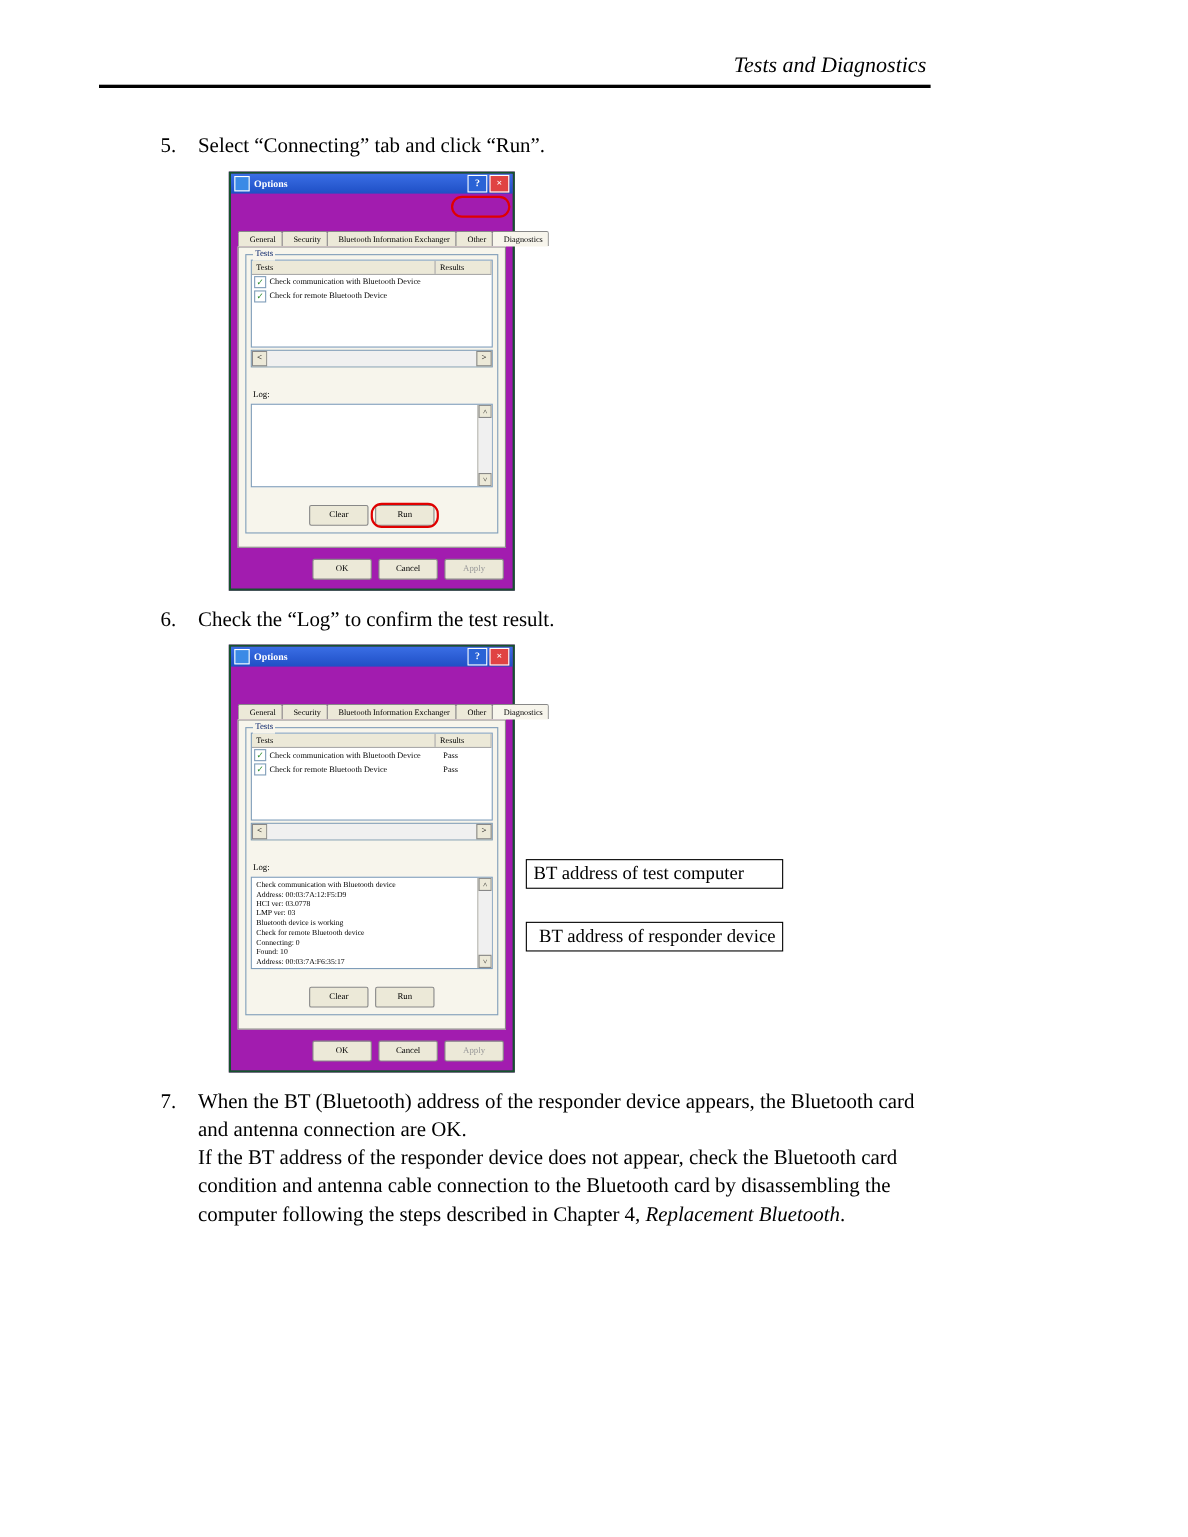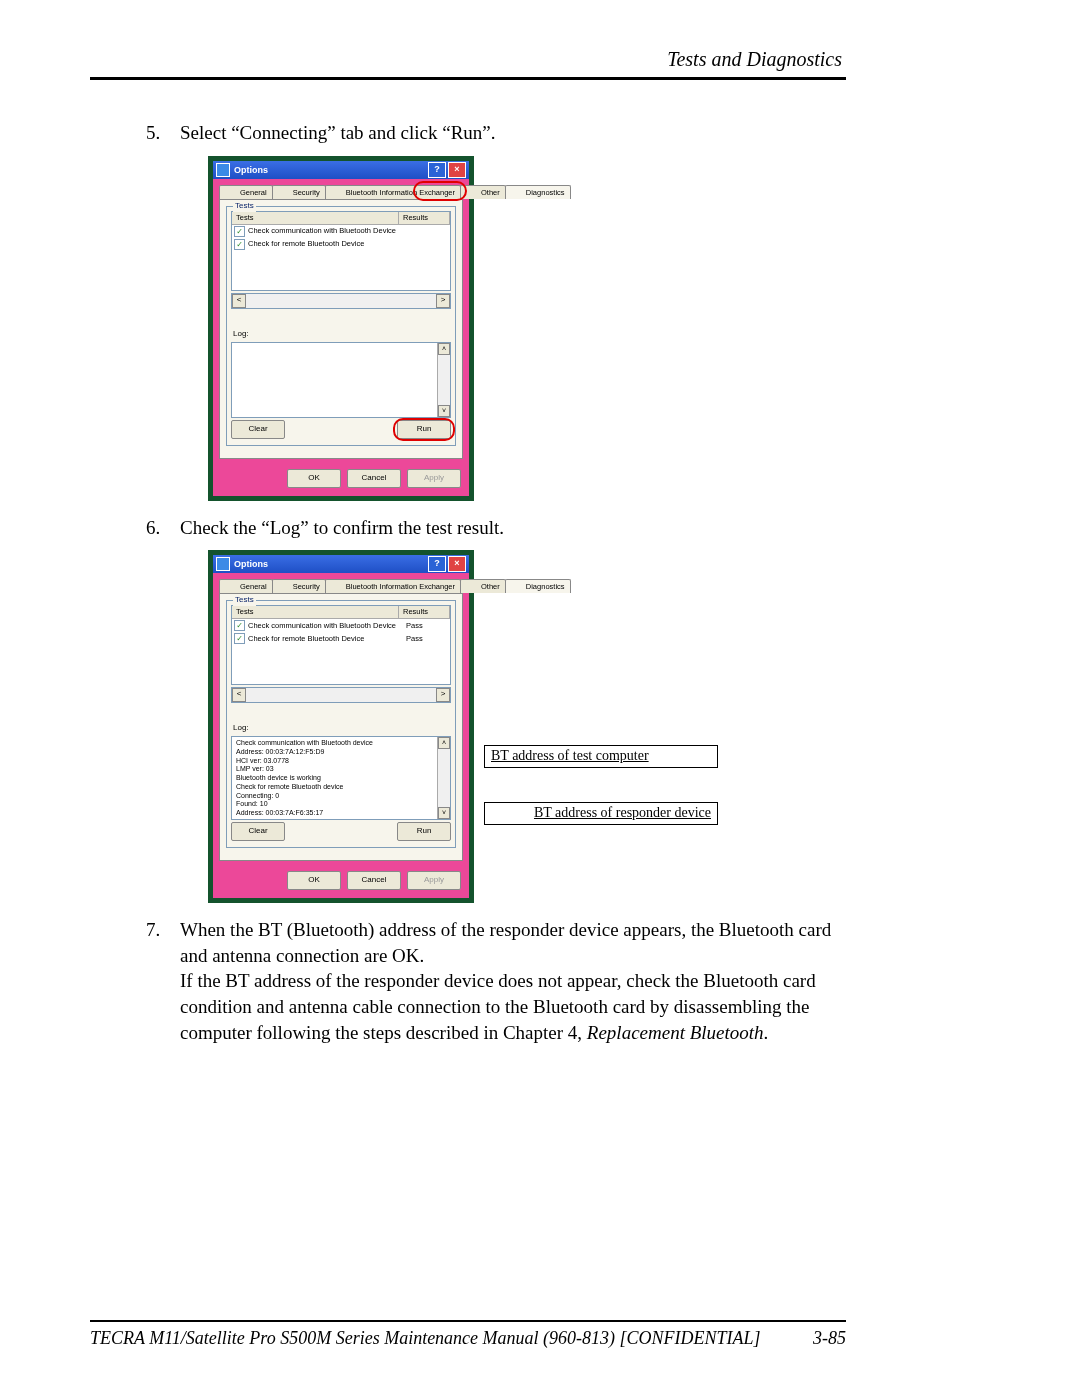--- a/index.html
+++ b/index.html
@@ -43,23 +43,23 @@
   }
   .step-text {
     flex: 1;
   }
   .step-text em { font-style: italic; }
 
   
   .dialog {
     width: 256px;
     margin: 8px 0 14px 62px;
-    background: #ec4899;
-    border: 5px solid #14532d;
-    font-family: Liberation Sans, sans-serif;
+    background: #a21caf;
+    border: 2px solid #14532d;
+    font-family: Liberation Serif, serif;
     font-size: 8px;
     color: #000;
     position: relative;
   }
   .titlebar {
     height: 18px;
     background: linear-gradient(to bottom, #3a6ee5, #1f4fc5);
     color: #fff;
     display: flex;
     align-items: center;
@@ -89,27 +89,28 @@
 
   .tabstrip {
     display: flex;
     align-items: flex-end;
     padding: 6px 6px 0 6px;
     gap: 0;
     font-size: 7.5px;
     position: relative;
   }
   .tab {
-    padding: 2px 5px 1px 20px;
+    padding: 2px 5px 1px 10px;
     border: 1px solid #888;
     border-bottom: none;
     background: #ece9d8;
     border-radius: 2px 2px 0 0;
     margin-right: -1px;
     white-space: nowrap;
+    margin-top: 28px;
   }
   .tab.active {
     background: #f7f5ec;
     position: relative;
     z-index: 2;
   }
   .red-oval {
     border: 2px solid #e00000;
     border-radius: 10px;
     position: absolute;
@@ -220,23 +221,23 @@
     box-sizing: border-box;
     background: #ece9d8;
     text-align: center;
     font-size: 7px;
     line-height: 10px;
   }
   .vscroll .track { flex: 1; background: #f0f0f0; }
 
   .btnrow {
     display: flex;
-    justify-content: space-between;
+    justify-content: center;
     gap: 6px;
-    margin-top: 2px;
+    margin-top: 16px;
   }
   .btn {
     min-width: 52px;
     height: 17px;
     border: 1px solid #888;
     background: #ece9d8;
     border-radius: 2px;
     font-size: 8px;
     text-align: center;
     line-height: 15px;
@@ -259,25 +260,24 @@
   }
   .callout-layer {
     position: relative;
     flex: 1;
   }
   .callout-box {
     position: absolute;
     border: 1px solid #000;
     background: #fff;
     font-family: "Times New Roman", Times, serif;
-    font-size: 14px;
+    font-size: 17px;
     padding: 2px 6px;
     line-height: 1.2;
     width: 220px;
-    text-decoration: underline;
   }
   .arrow-line {
     stroke: #e00000;
     stroke-width: 1.2;
     fill: none;
   }
   .arrow-head { fill: #e00000; }
 
   
   .footer {
@@ -466,20 +466,13 @@
     <div class="step">
       <div class="step-num">7.</div>
       <div class="step-text">
         <span>When the BT (Bluetooth) address of the responder device appears, the Bluetooth card and antenna connection are OK.</span><br>
         <span>If the BT address of the responder device does not appear, check the Bluetooth card condition and antenna cable connection to the Bluetooth card by disassembling the computer following the steps described in Chapter 4, </span><em>Replacement Bluetooth</em><span>.</span>
       </div>
     </div>
 
   </div>
 
-  <div class="footer">
-    <hr class="rule">
-    <div class="footer-line">
-      <span>TECRA M11/Satellite Pro S500M Series Maintenance Manual (960-813) [CONFIDENTIAL]</span>
-      <span>3-85</span>
-    </div>
-  </div>
 </div>
 
 </body></html>

